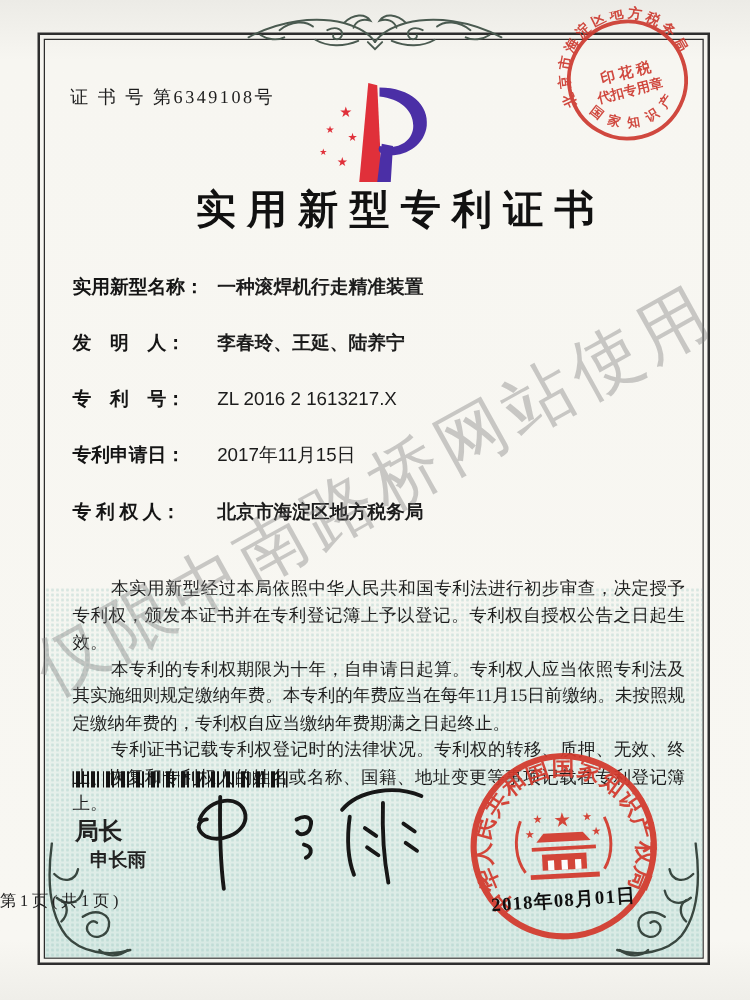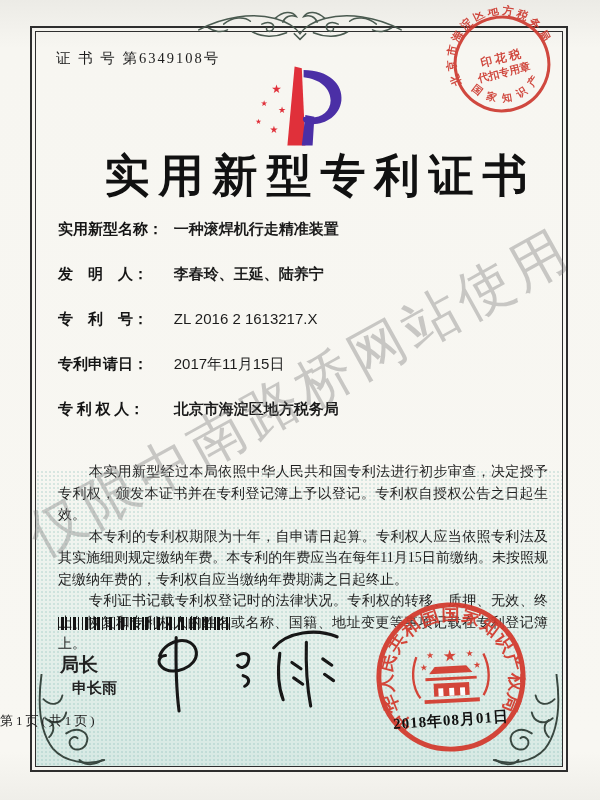--- a/index.html
+++ b/index.html
@@ -14,25 +14,25 @@
   .frame-outer{position:absolute;left:30px;top:26px;right:32px;bottom:28px;border:2px solid #2e2e2e;}
   .frame-inner{position:absolute;inset:3px;border:1px solid #2e2e2e;}
   
   .texture{
     position:absolute;left:36px;right:38px;top:470px;bottom:34px;z-index:0;
     background-image:
       radial-gradient(circle,rgba(122,182,175,0.25) 1px,transparent 1.4px),
       linear-gradient(180deg,rgba(200,230,224,0) 0%,rgba(196,227,221,0.35) 55%,rgba(188,222,216,0.55) 100%);
     background-size:4px 4px,100% 100%;
   }
-  .cert-no{position:absolute;left:56px;top:49px;font-size:14.5px;letter-spacing:2px;color:#1d1d1d;z-index:2;}
+  .cert-no{position:absolute;left:56px;top:68px;font-size:14.5px;letter-spacing:2px;color:#1d1d1d;z-index:2;}
   .logo{position:absolute;left:246px;top:60px;z-index:2;}
   .title{
     position:absolute;left:0;right:0;top:146px;text-align:center;z-index:2;
-    font-size:45px;font-weight:bold;letter-spacing:9px;text-indent:9px;color:#111;padding-left:32px;
+    font-size:32px;font-weight:bold;letter-spacing:9px;text-indent:9px;color:#111;padding-left:32px;
   }
   .fields{position:absolute;left:58px;top:220px;z-index:2;}
   .field-row{height:21px;margin-bottom:24px;font-size:15px;white-space:nowrap;}
   .field-label{font-weight:bold;display:inline-block;min-width:112px;color:#151515;}
   .field-value{font-family:"Liberation Sans","DejaVu Sans",sans-serif;color:#1c1c1c;}
   .field-value.strong{font-weight:bold;}
   .paras{position:absolute;left:58px;width:490px;top:461px;z-index:2;font-size:14px;line-height:21.5px;color:#1f1f1f;text-align:justify;}
   .paras p{margin:0;text-indent:2.2em;}
   .barcode{
     position:absolute;left:58px;top:617px;width:172px;height:13px;z-index:2;

